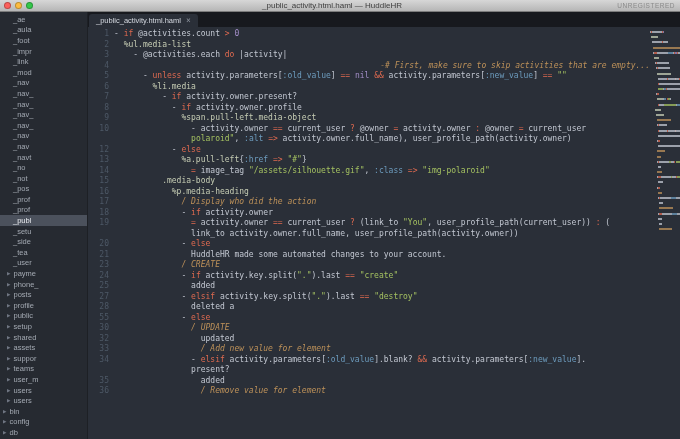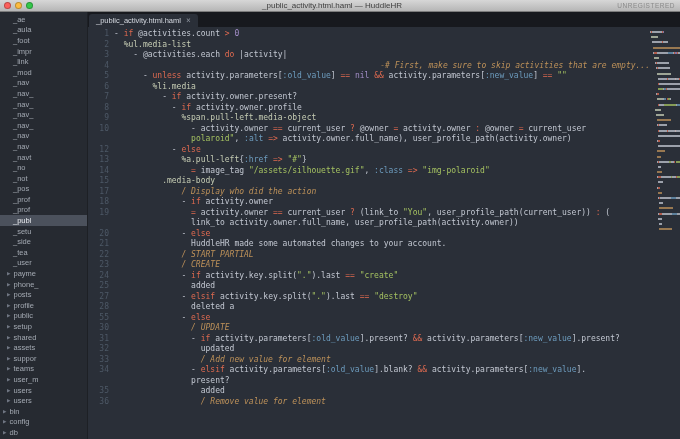--- a/index.html
+++ b/index.html
@@ -282,20 +282,24 @@
             </div>
             <div class="line">
               <span class="gut">14</span>
               <span class="ltext" style="padding-left: 16ch;"><span class="tk-k">=</span><span class="tk-t"> image_tag </span><span class="tk-s">"/assets/silhouette.gif"</span><span class="tk-t">, </span><span class="tk-y">:class</span><span class="tk-t"> </span><span class="tk-k">=&gt;</span><span class="tk-t"> </span><span class="tk-s">"img-polaroid"</span></span>
             </div>
             <div class="line">
               <span class="gut">15</span>
               <span class="ltext" style="padding-left: 10ch;"><span class="tk-h">.media-body</span></span>
             </div>
             <div class="line">
+              <span class="gut">16</span>
+              <span class="ltext" style="padding-left: 12ch;"><span class="tk-h">%p.media-heading</span></span>
+            </div>
+            <div class="line">
               <span class="gut">17</span>
               <span class="ltext" style="padding-left: 14ch;"><span class="tk-c">/ Display who did the action</span></span>
             </div>
             <div class="line">
               <span class="gut">18</span>
               <span class="ltext" style="padding-left: 14ch;"><span class="tk-t">- </span><span class="tk-k">if</span><span class="tk-t"> activity.owner</span></span>
             </div>
             <div class="line">
               <span class="gut">19</span>
               <span class="ltext" style="padding-left: 16ch;"><span class="tk-k">=</span><span class="tk-t"> activity.owner </span><span class="tk-k">==</span><span class="tk-t"> current_user </span><span class="tk-k">?</span><span class="tk-t"> (link_to </span><span class="tk-s">"You"</span><span class="tk-t">, user_profile_path(current_user)) </span><span class="tk-k">:</span><span class="tk-t"> (</span></span>
@@ -306,24 +310,20 @@
             </div>
             <div class="line">
               <span class="gut">20</span>
               <span class="ltext" style="padding-left: 14ch;"><span class="tk-t">- </span><span class="tk-k">else</span></span>
             </div>
             <div class="line">
               <span class="gut">21</span>
               <span class="ltext" style="padding-left: 16ch;"><span class="tk-t">HuddleHR made some automated changes to your account.</span></span>
             </div>
             <div class="line">
-              <span class="gut">22</span>
-              <span class="ltext" style="padding-left: 14ch;"><span class="tk-c">/ START PARTIAL</span></span>
-            </div>
-            <div class="line">
               <span class="gut">23</span>
               <span class="ltext" style="padding-left: 14ch;"><span class="tk-c">/ CREATE</span></span>
             </div>
             <div class="line">
               <span class="gut">24</span>
               <span class="ltext" style="padding-left: 14ch;"><span class="tk-t">- </span><span class="tk-k">if</span><span class="tk-t"> activity.key.split(</span><span class="tk-s">"."</span><span class="tk-t">).last </span><span class="tk-k">==</span><span class="tk-t"> </span><span class="tk-s">"create"</span></span>
             </div>
             <div class="line">
               <span class="gut">25</span>
               <span class="ltext" style="padding-left: 16ch;"><span class="tk-t">added</span></span>
@@ -336,24 +336,20 @@
               <span class="gut">28</span>
               <span class="ltext" style="padding-left: 16ch;"><span class="tk-t">deleted a</span></span>
             </div>
             <div class="line">
               <span class="gut">55</span>
               <span class="ltext" style="padding-left: 14ch;"><span class="tk-t">- </span><span class="tk-k">else</span></span>
             </div>
             <div class="line">
               <span class="gut">30</span>
               <span class="ltext" style="padding-left: 16ch;"><span class="tk-c">/ UPDATE</span></span>
-            </div>
-            <div class="line">
-              <span class="gut">31</span>
-              <span class="ltext" style="padding-left: 16ch;"><span class="tk-t">- </span><span class="tk-k">if</span><span class="tk-t"> activity.parameters[</span><span class="tk-y">:old_value</span><span class="tk-t">].present? </span><span class="tk-k">&amp;&amp;</span><span class="tk-t"> activity.parameters[</span><span class="tk-y">:new_value</span><span class="tk-t">].present?</span></span>
             </div>
             <div class="line">
               <span class="gut">32</span>
               <span class="ltext" style="padding-left: 18ch;"><span class="tk-t">updated</span></span>
             </div>
             <div class="line">
               <span class="gut">33</span>
               <span class="ltext" style="padding-left: 18ch;"><span class="tk-c">/ Add new value for element</span></span>
             </div>
             <div class="line">

